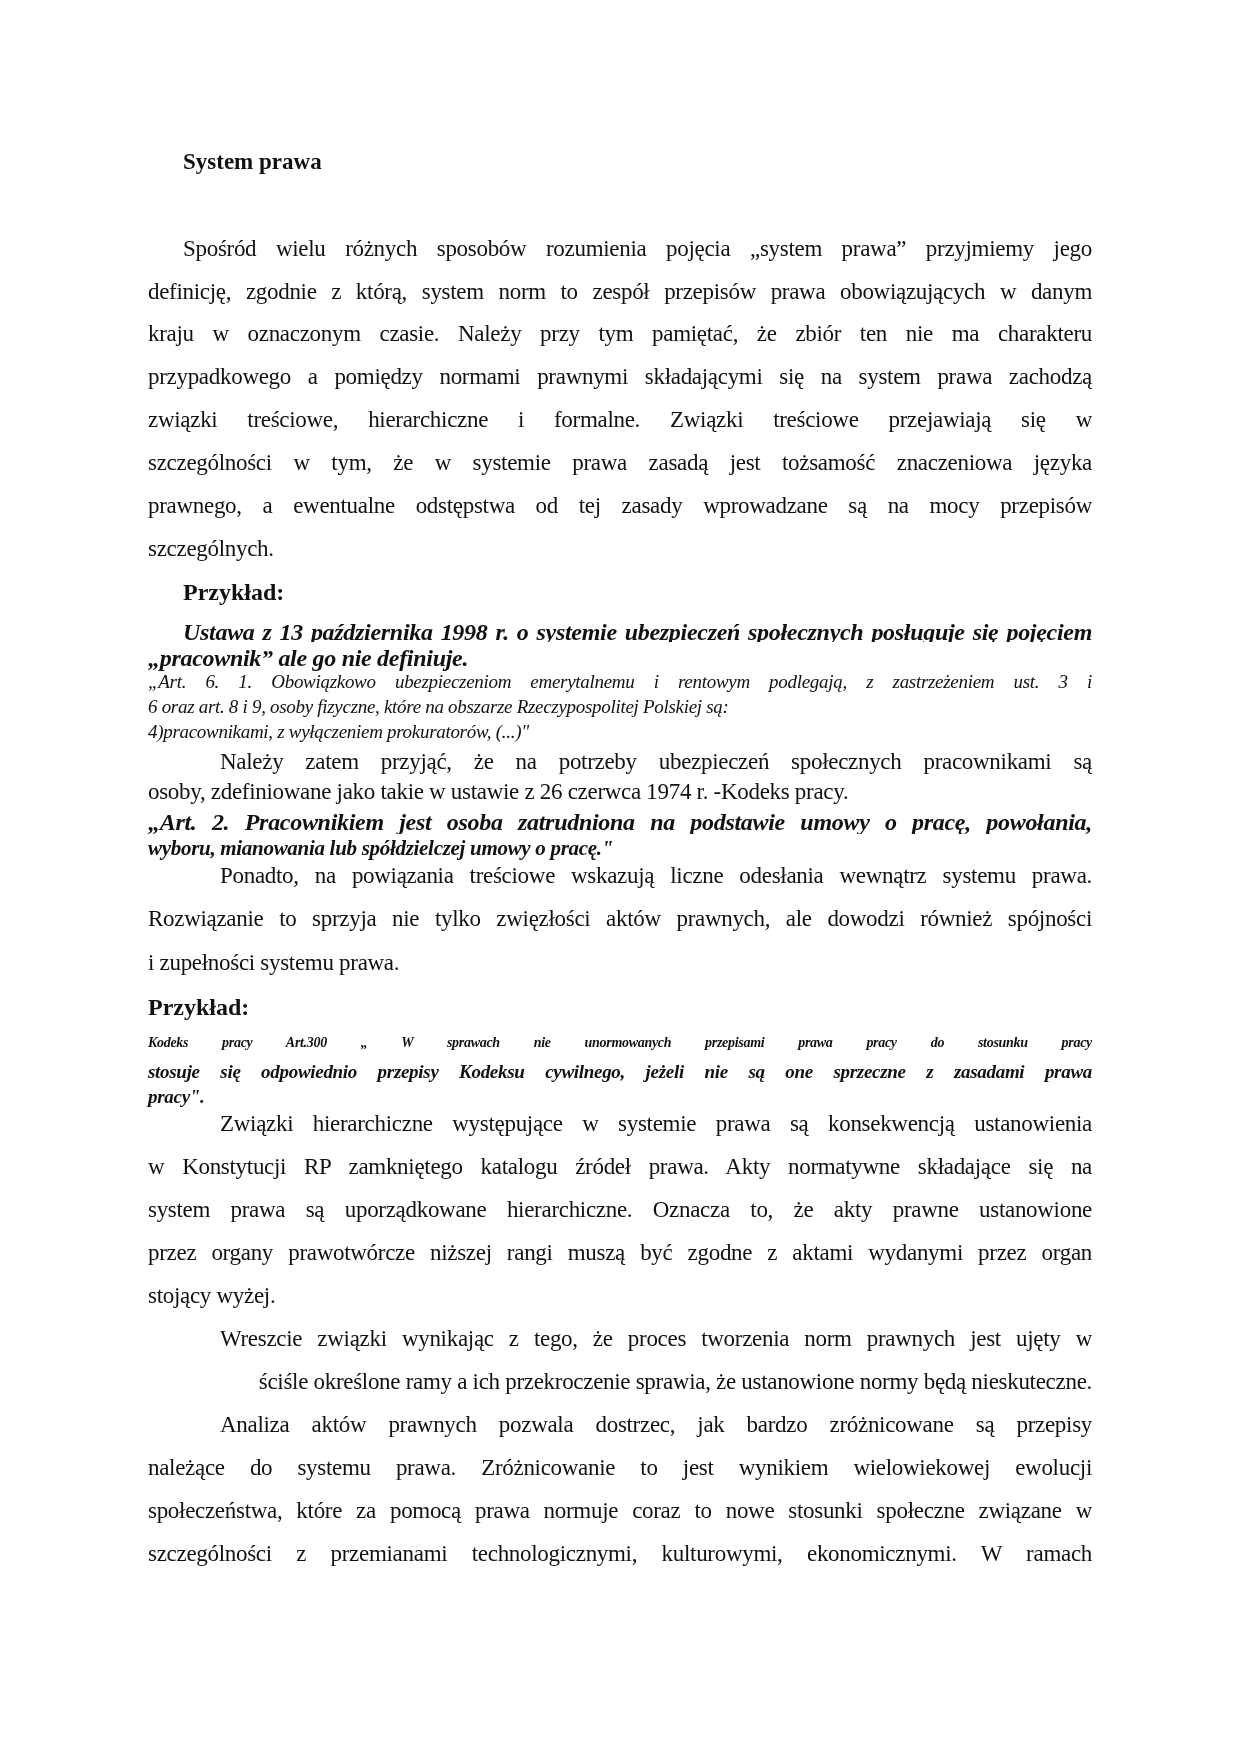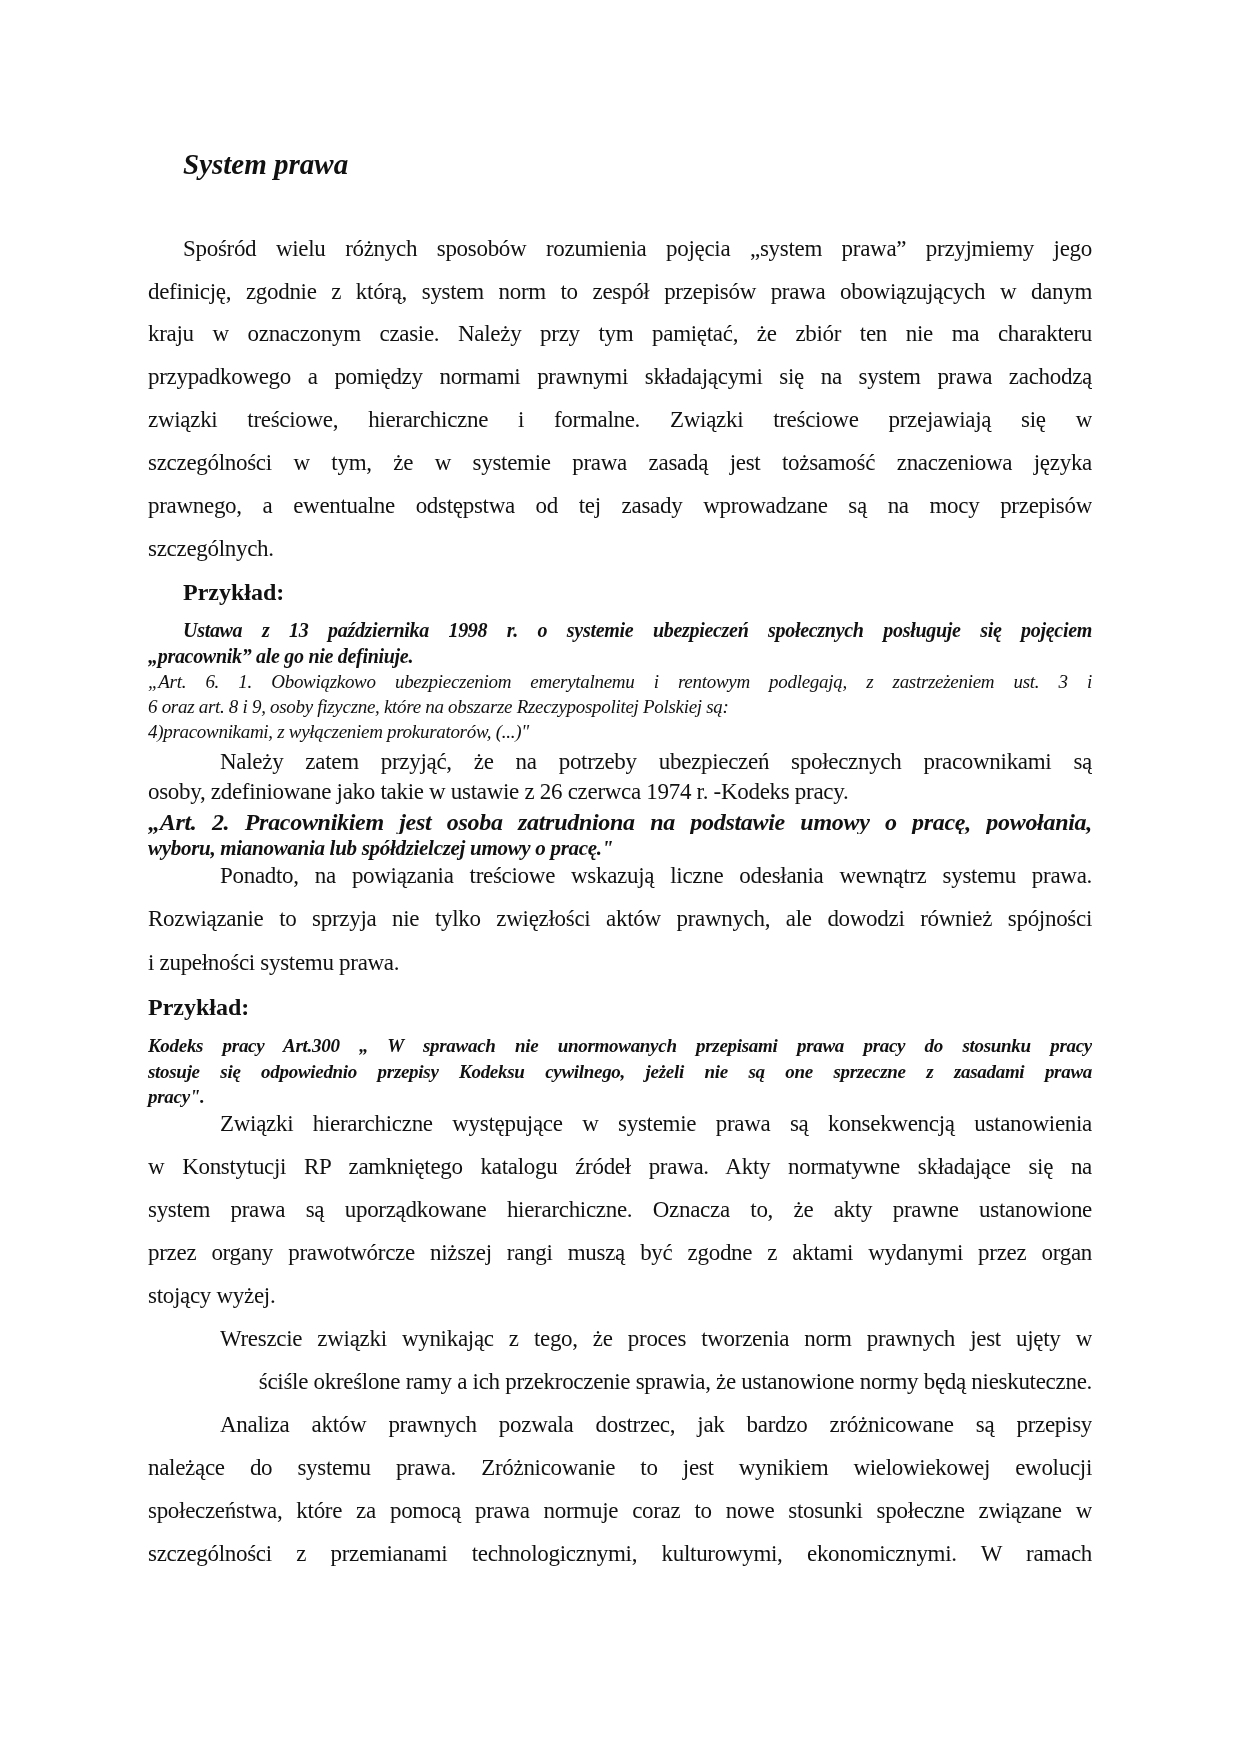--- a/index.html
+++ b/index.html
@@ -2,23 +2,23 @@
 <html><head>
 <meta charset="utf-8">
 <style>
   html, body { margin: 0; padding: 0; background: #ffffff; }
   body { width: 1240px; height: 1754px; position: relative; overflow: hidden;
          font-family: "Liberation Serif", "DejaVu Serif", serif; color: #111111; }
   .page { position: absolute; left: 0; top: 0; width: 1240px; height: 1754px; background: #fff; }
   .ln { position: absolute; left: 148px; width: 944px; white-space: nowrap; line-height: 1; }
   .body { font-size: 23px; letter-spacing: -0.3px; }
   .just { text-align: justify; text-align-last: justify; white-space: normal; height: 26px; overflow: hidden; }
-  .ital { font-style: italic; font-size: 20px; font-weight: bold; letter-spacing: -0.3px; }
+  .ital { font-style: italic; font-size: 24px; font-weight: bold; letter-spacing: -0.3px; }
   .italn { font-style: italic; font-size: 19px; letter-spacing: -0.3px; }
-  .title { font-size: 29px; font-weight: bold; left: 183px; font-style: italic; }
+  .title { font-size: 23px; font-weight: bold; left: 183px; }
   .h-ex { font-size: 24px; font-weight: bold; }
 </style>
 </head>
 <body>
 
 <div class="page">
 
   <div class="ln title" style="top:150px;">System prawa</div>
 
   <div>
@@ -52,21 +52,21 @@
   </div>
 
   <div>
     <div class="ln body just" style="top:864px; left:220px; width:872px;">Ponadto, na powiązania treściowe wskazują liczne odesłania wewnątrz systemu prawa.</div>
     <div class="ln body just" style="top:907px;">Rozwiązanie to sprzyja nie tylko zwięzłości aktów prawnych, ale dowodzi również spójności</div>
     <div class="ln body" style="top:951px;">i zupełności systemu prawa.</div>
   </div>
 
   <div>
     <div class="ln h-ex" style="top:995px;">Przykład:</div>
-    <div class="ln ital just" style="top:1036px; font-size:19px; height:22px;">Kodeks pracy Art.300 „ W sprawach nie unormowanych przepisami prawa pracy do stosunku pracy</div>
+    <div class="ln ital just" style="top:1036px; font-size:14px; height:22px;">Kodeks pracy Art.300 „ W sprawach nie unormowanych przepisami prawa pracy do stosunku pracy</div>
     <div class="ln ital just" style="top:1062px; font-size:19px; height:22px;">stosuje się odpowiednio przepisy Kodeksu cywilnego, jeżeli nie są one sprzeczne z zasadami prawa</div>
     <div class="ln ital" style="top:1087px; font-size:19px;">pracy".</div>
   </div>
 
   <div>
     <div class="ln body just" style="top:1112px; left:220px; width:872px;">Związki hierarchiczne występujące w systemie prawa są konsekwencją ustanowienia</div>
     <div class="ln body just" style="top:1155px;">w Konstytucji RP zamkniętego katalogu źródeł prawa. Akty normatywne składające się na</div>
     <div class="ln body just" style="top:1198px;">system prawa są uporządkowane hierarchiczne. Oznacza to, że akty prawne ustanowione</div>
     <div class="ln body just" style="top:1241px;">przez organy prawotwórcze niższej rangi muszą być zgodne z aktami wydanymi przez organ</div>
     <div class="ln body" style="top:1284px;">stojący wyżej.</div>

